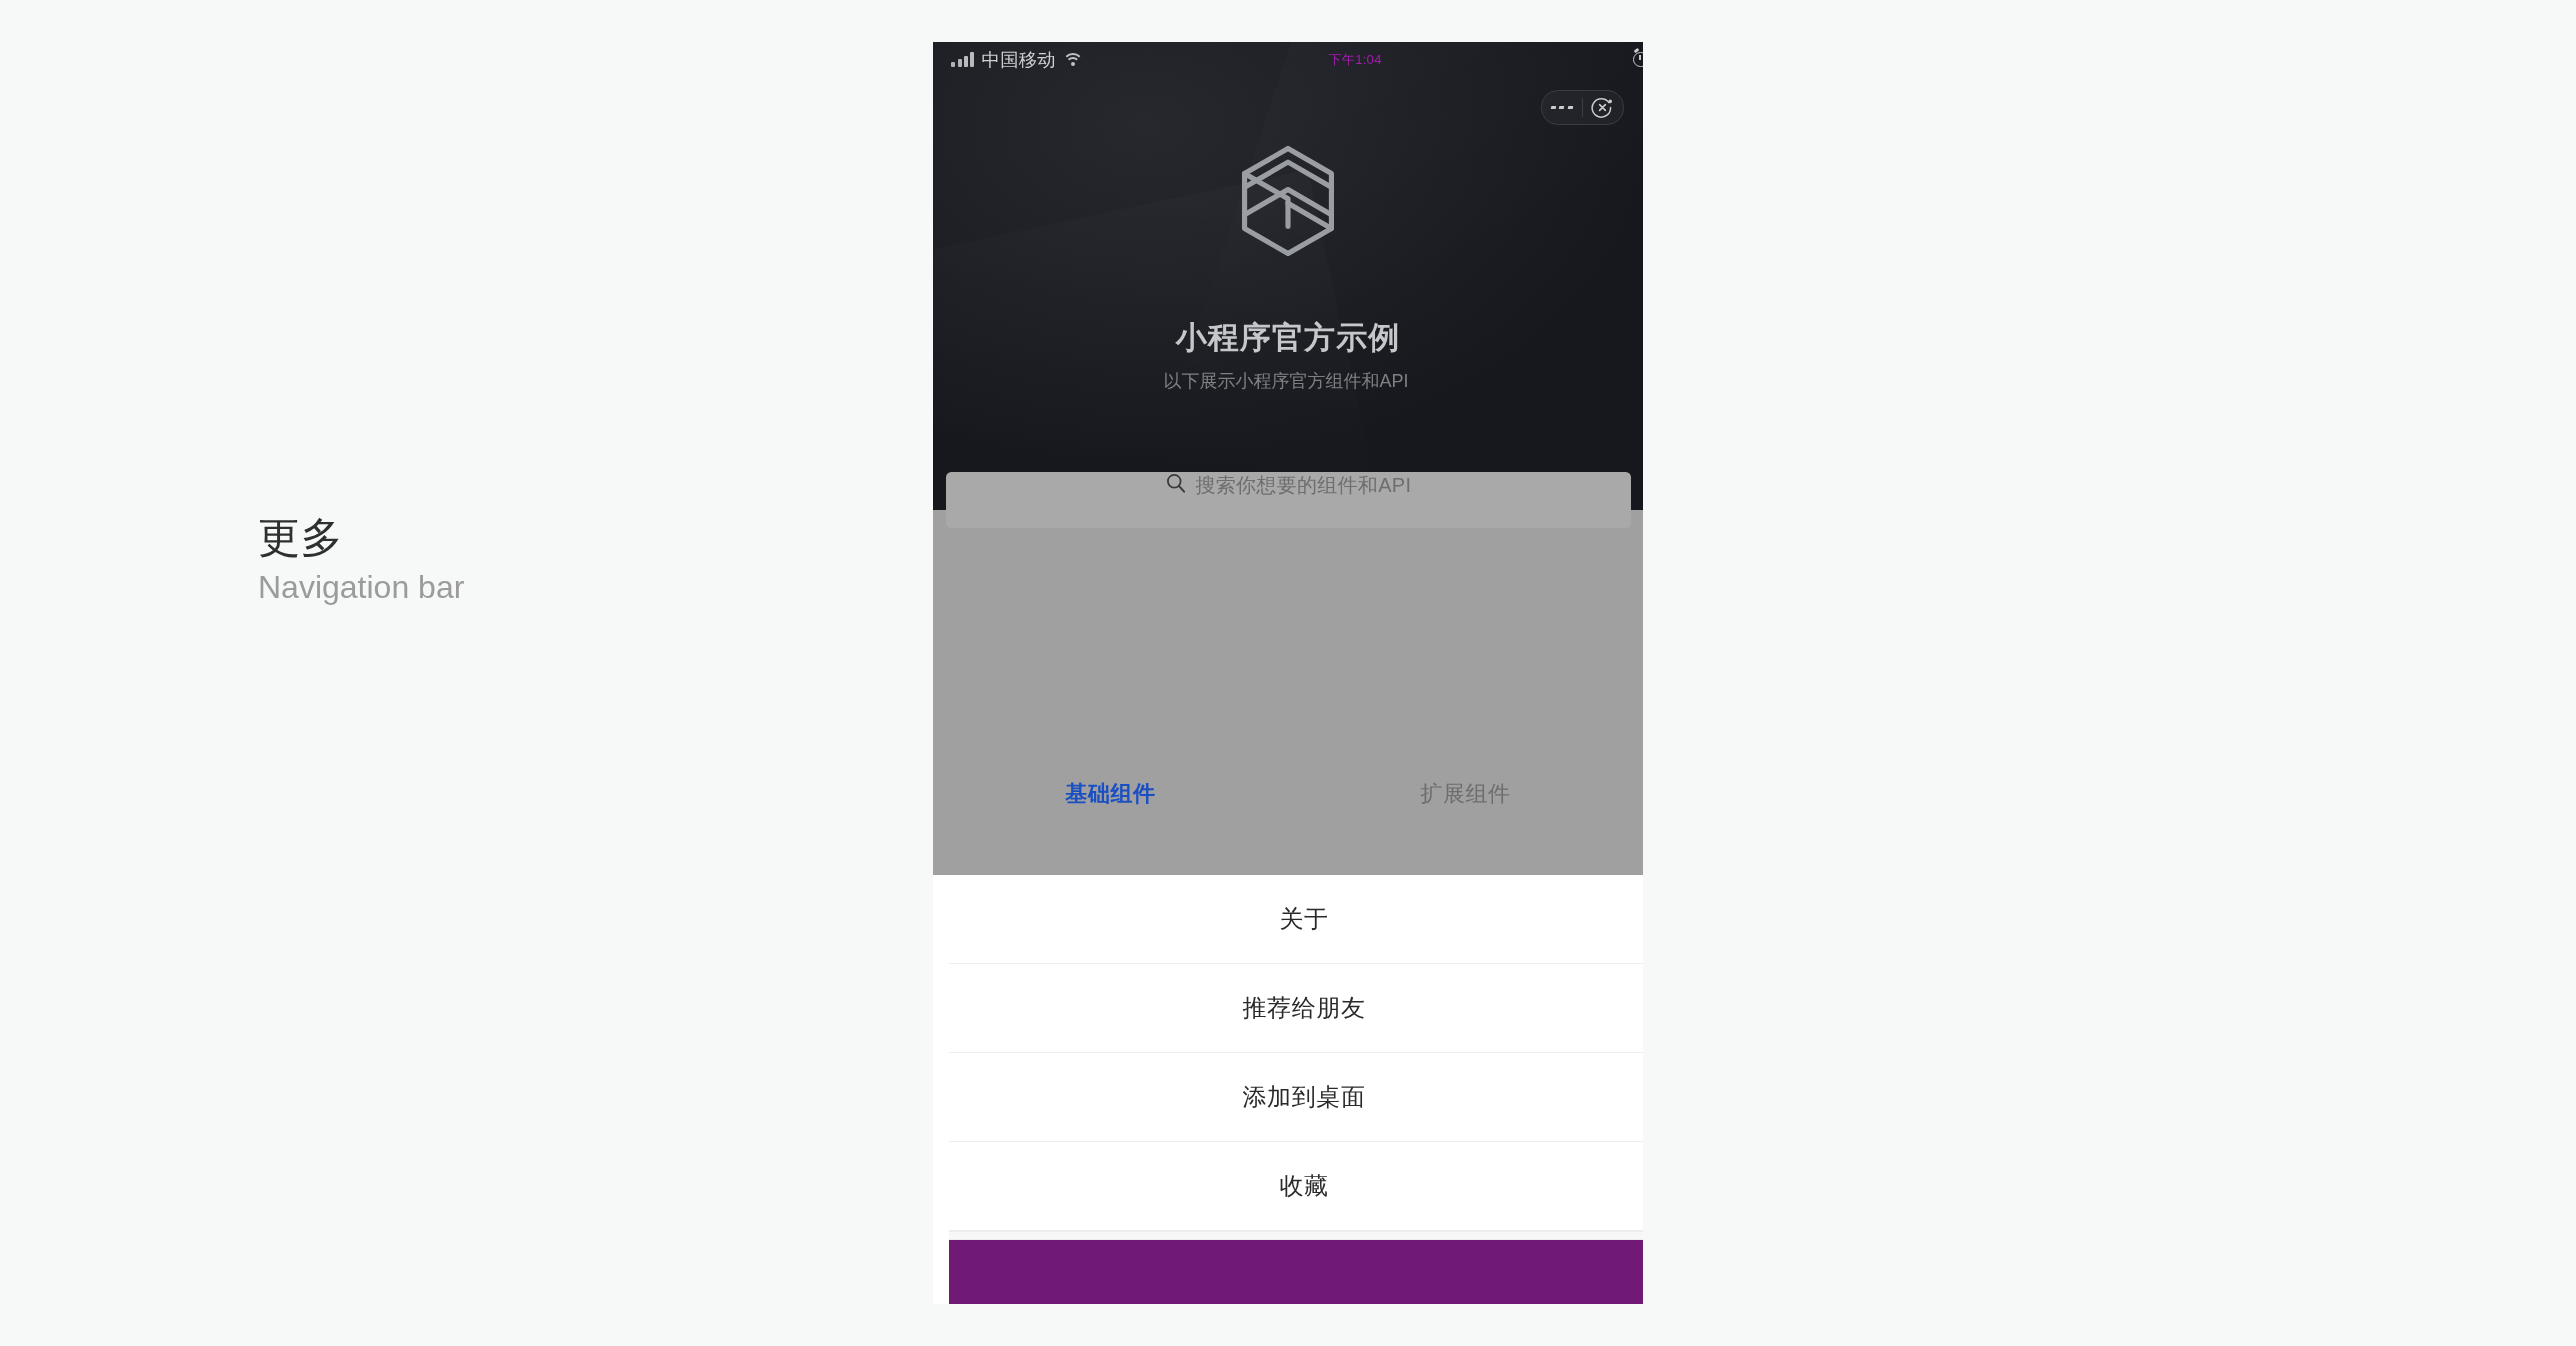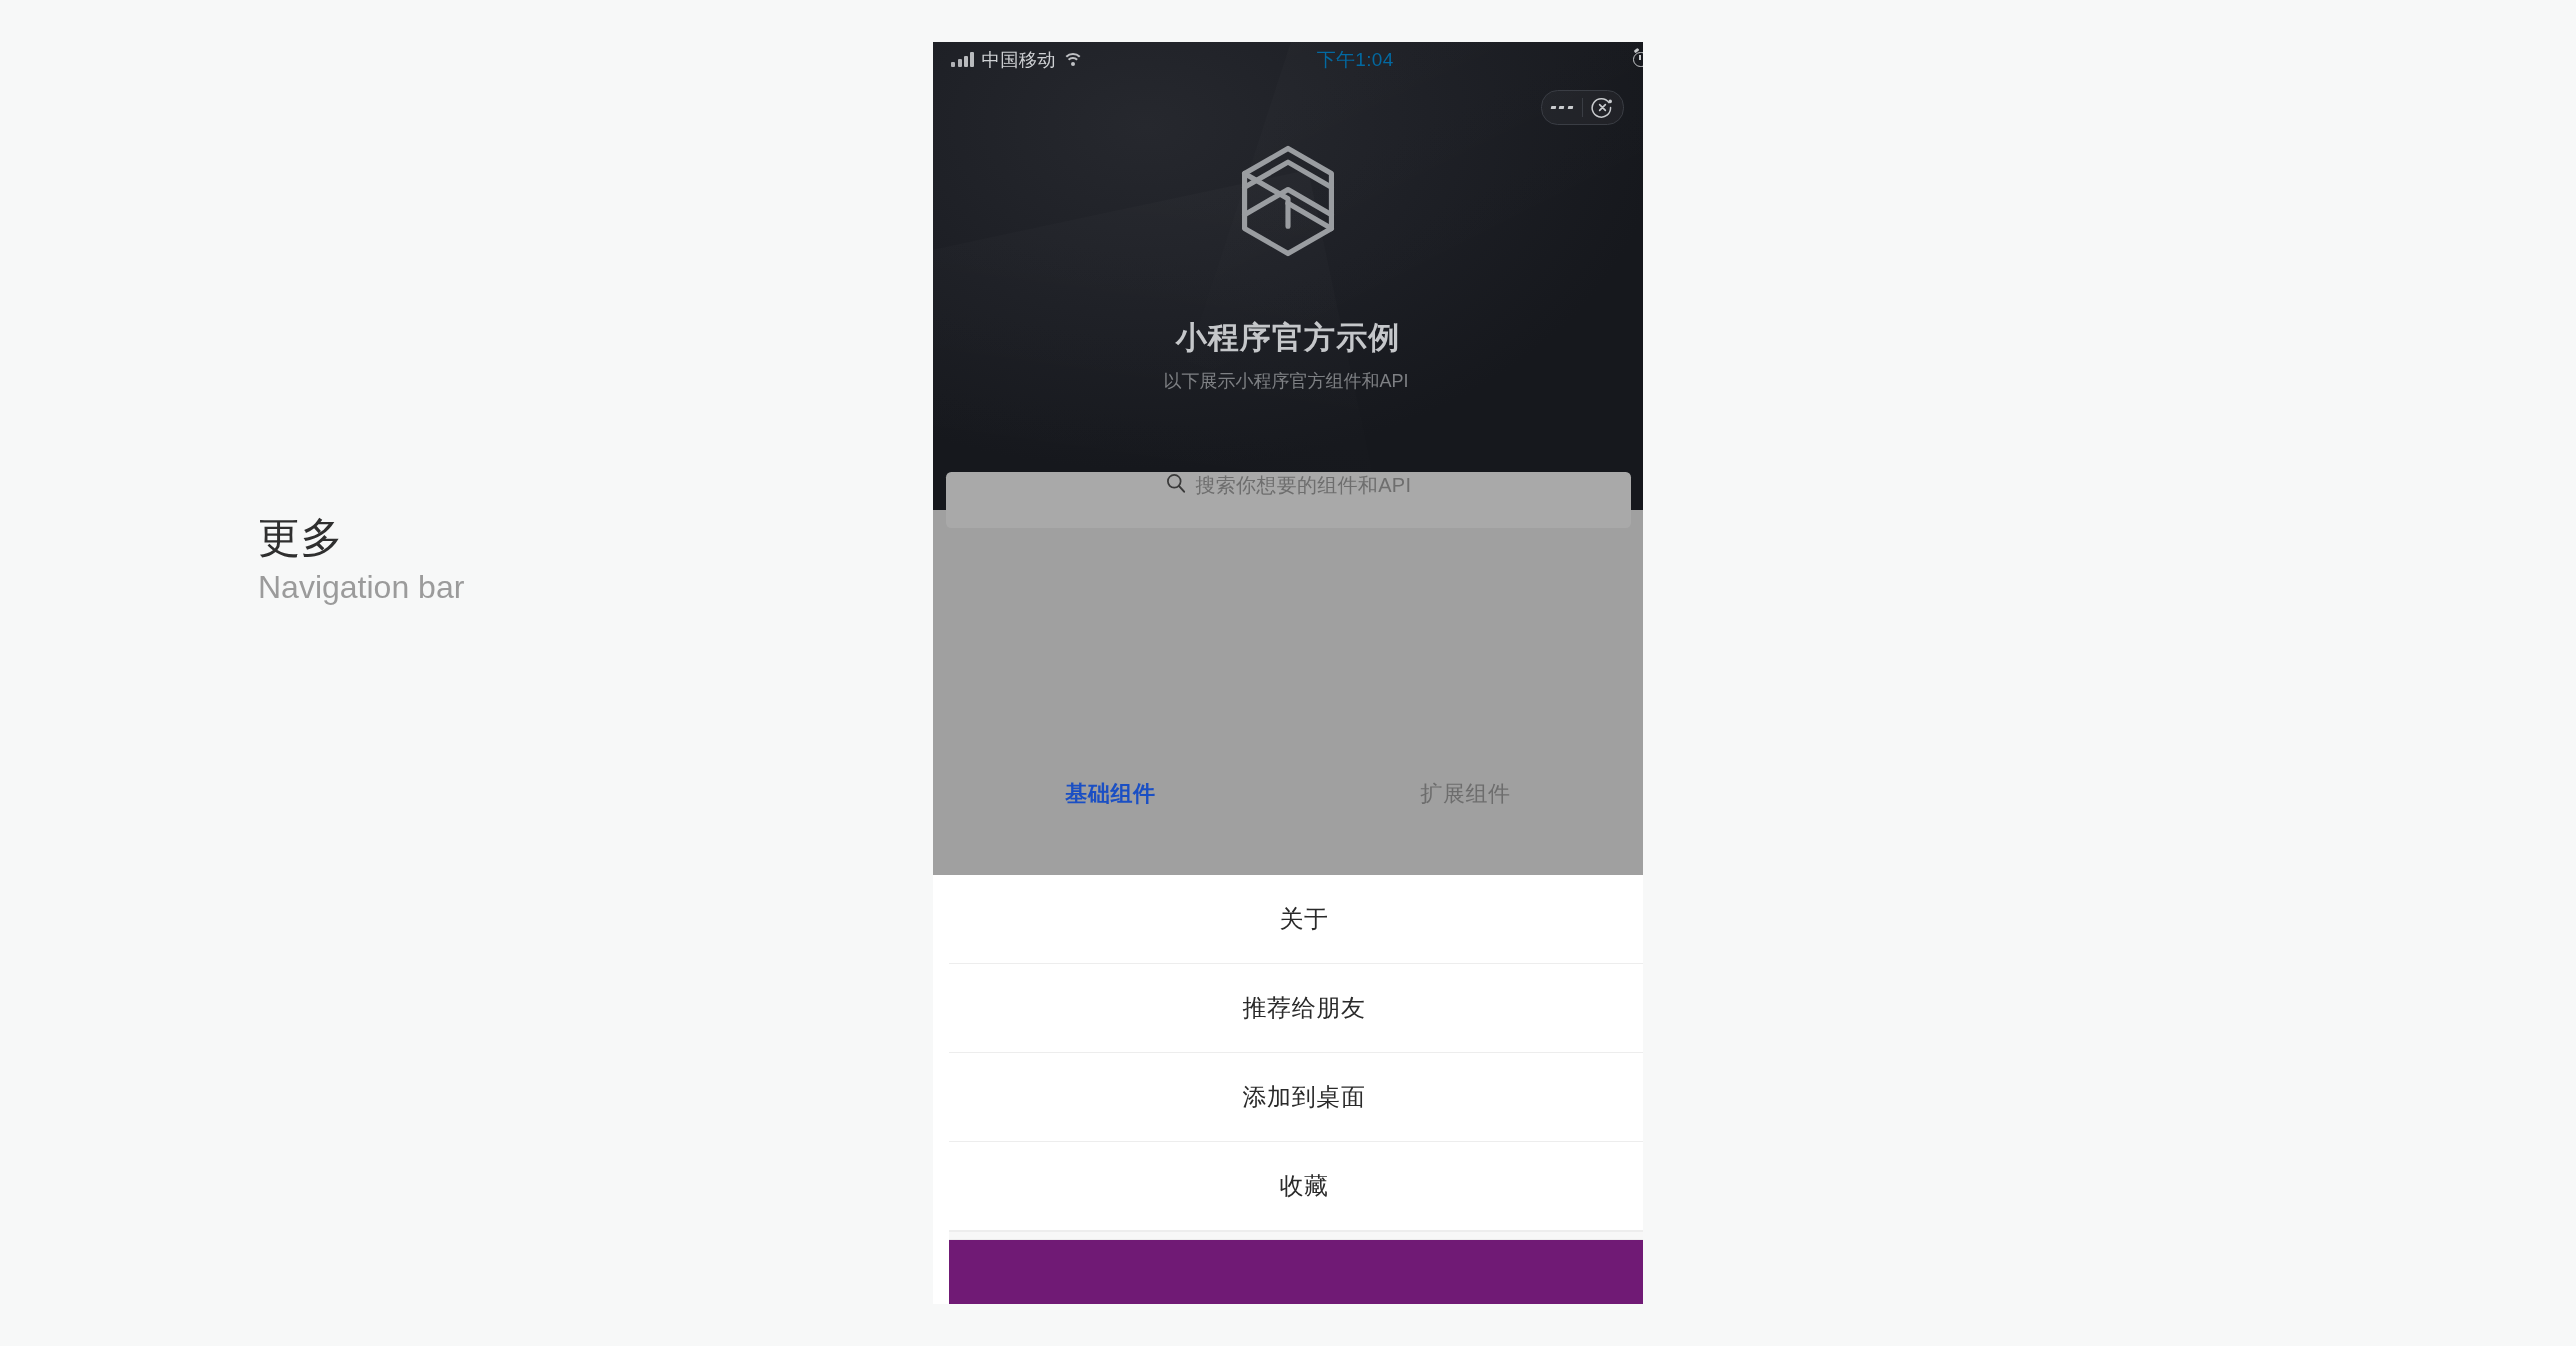--- a/index.html
+++ b/index.html
@@ -89,23 +89,23 @@
   .sb-left {
     display: flex;
     align-items: center;
     gap: 7.4px;
     margin-left: 18.3px;
     flex: 0 0 auto;
   }
   .sb-center {
     flex: 1 1 auto;
     text-align: center;
-    font-size: 19px;
+    font-size: 13px;
     letter-spacing: 0.3px;
-    color: #0369a1;
+    color: #a21caf;
     padding-right: 5.7px;
   }
   .sb-right {
     display: flex;
     align-items: center;
     gap: 6.9px;
     margin-right: 16px;
     flex: 0 0 auto;
   }
   .signal {

